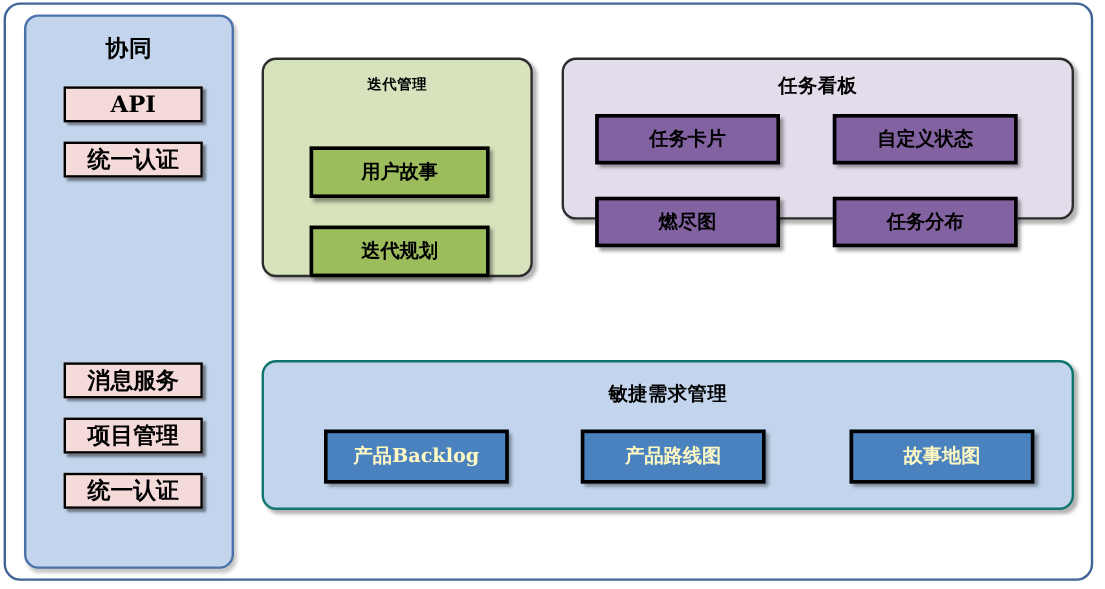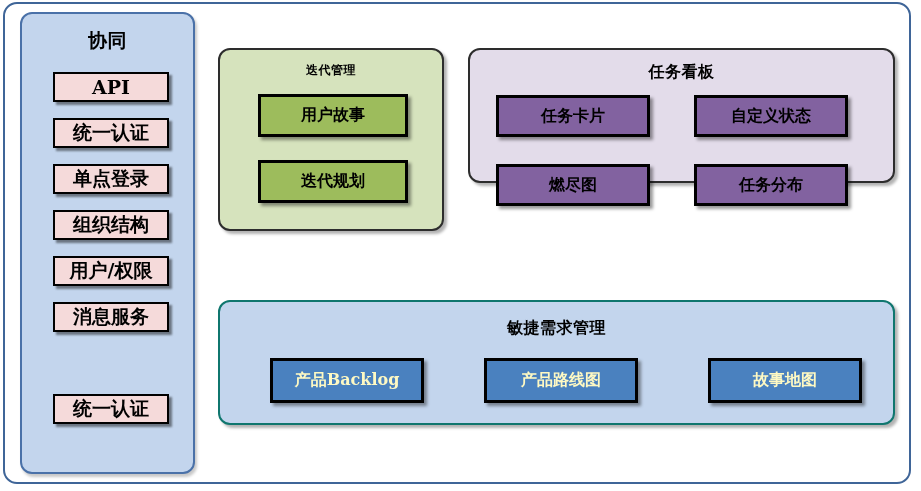--- a/index.html
+++ b/index.html
@@ -110,20 +110,21 @@
     border: 3px solid #000000;
     box-shadow: 3px 3px 3px rgba(0,0,0,0.4);
     display: flex;
     align-items: center;
     justify-content: center;
     font-family: "DejaVu Serif", "Liberation Serif", serif;
     font-size: 16px;
     font-weight: bold;
     color: #000000;
     white-space: nowrap;
+    margin-top: 28px;
   }
 
   
   .taskboard {
     left: 468px;
     top: 48px;
     width: 427px;
     height: 135px;
     background: #e3dcea;
     border: 2px solid #2d2d2d;
@@ -189,24 +190,22 @@
 
 <div id="canvas">
 
   <div class="outer-frame"></div>
 
   <div class="group sidebar">
     <div class="group-title">协同</div>
 
     <div class="sidebar-item" style="top:58px">API</div>
     <div class="sidebar-item" style="top:104px">统一认证</div>
-    <div class="sidebar-item" style="top:150px">单点登录</div>
-    <div class="sidebar-item" style="top:196px">组织结构</div>
-    <div class="sidebar-item" style="top:242px">用户/权限</div>
     <div class="sidebar-item" style="top:288px">消息服务</div>
+    <div class="sidebar-item" style="top:334px">项目管理</div>
     <div class="sidebar-item" style="top:380px">统一认证</div>
   </div>
 
   <div class="group iteration">
     <div class="group-title">迭代管理</div>
 
     <div class="iteration-item" style="top:44px">用户故事</div>
     <div class="iteration-item" style="top:110px">迭代规划</div>
   </div>
 

